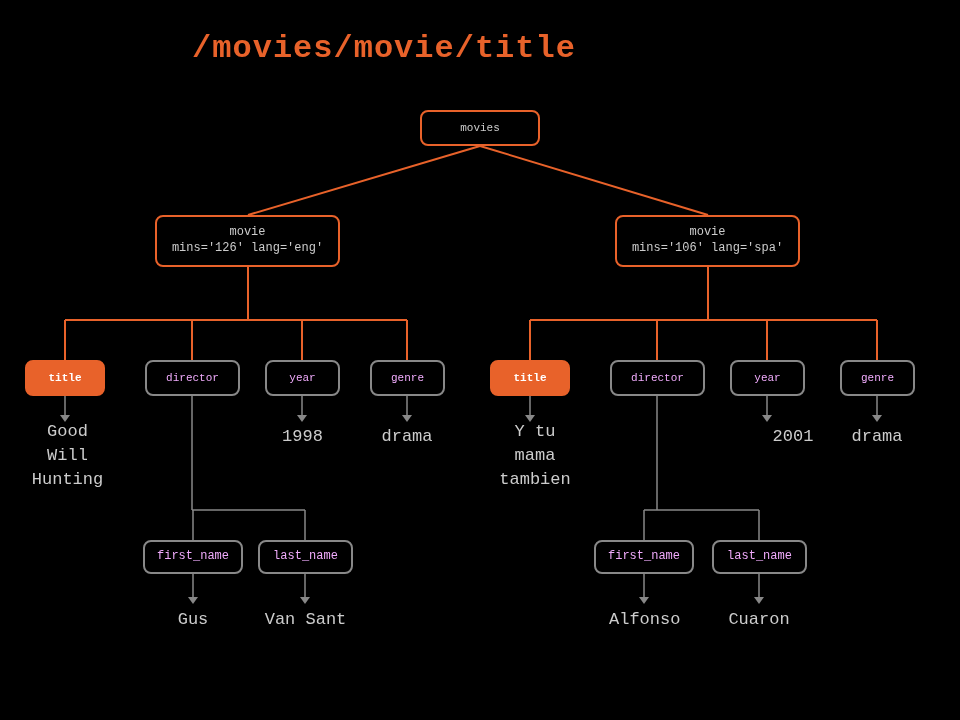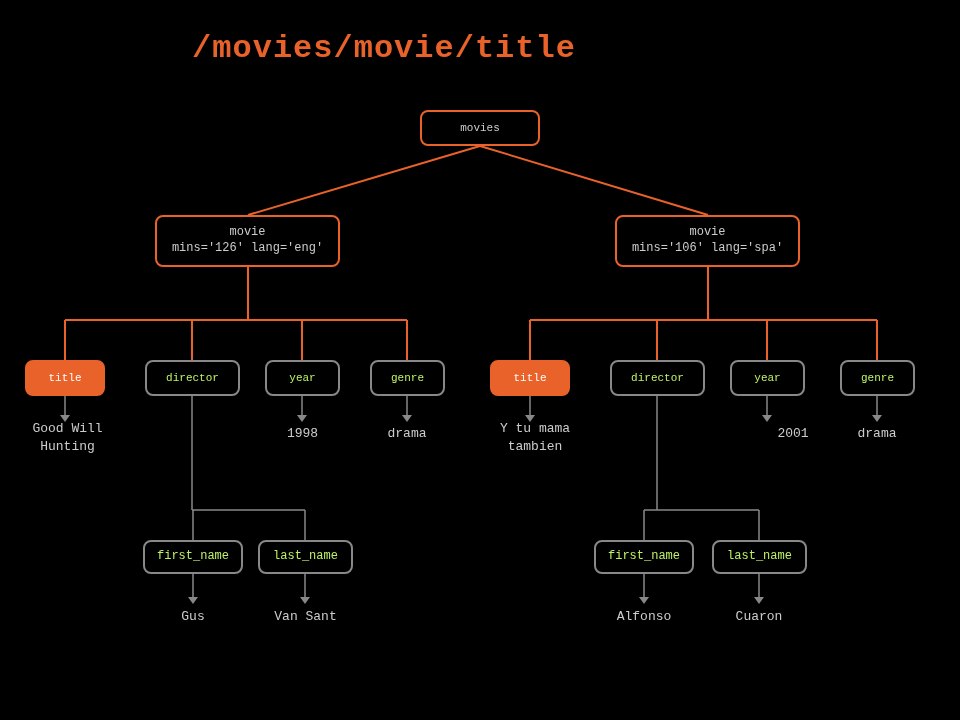--- a/index.html
+++ b/index.html
@@ -42,31 +42,31 @@
       text-align: center;
       display: flex;
       align-items: center;
       justify-content: center;
       padding: 4px 8px;
       line-height: 1.3;
     }
     .node.highlighted {
       background: #e8622a;
       color: #fff;
-      font-weight: normal;
+      font-weight: bold;
     }
     .node.gray {
       border-color: #888;
-      color: #bef264;
+      color: #f0abfc;
       text-align: center;
     }
     .leaf-value {
       position: absolute;
       color: #ccc;
-      font-size: 13px;
+      font-size: 17px;
       text-align: center;
       line-height: 1.4;
     }
   </style>
 </head>
 <body>
 
 <div id="diagram">
   <svg id="lines">
 

